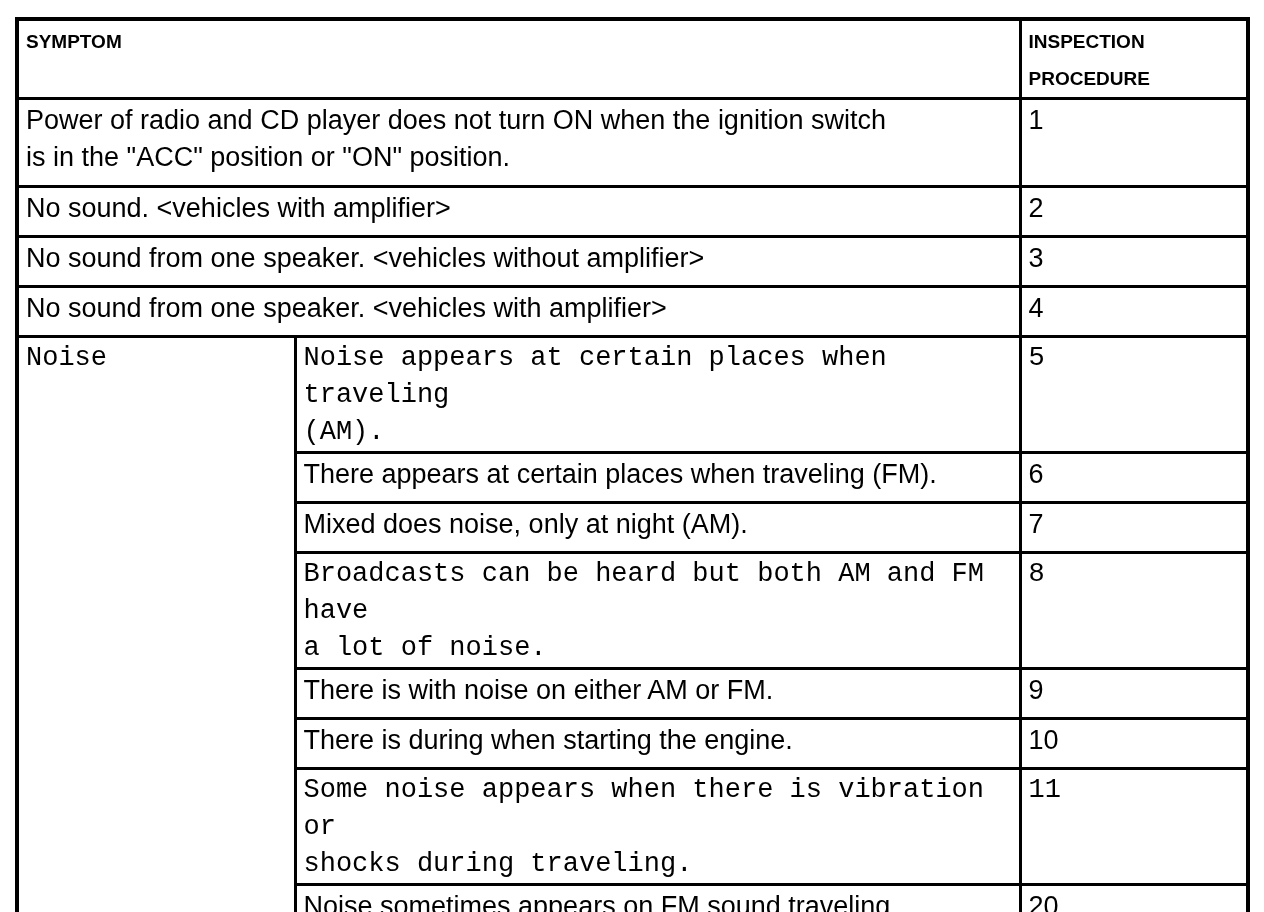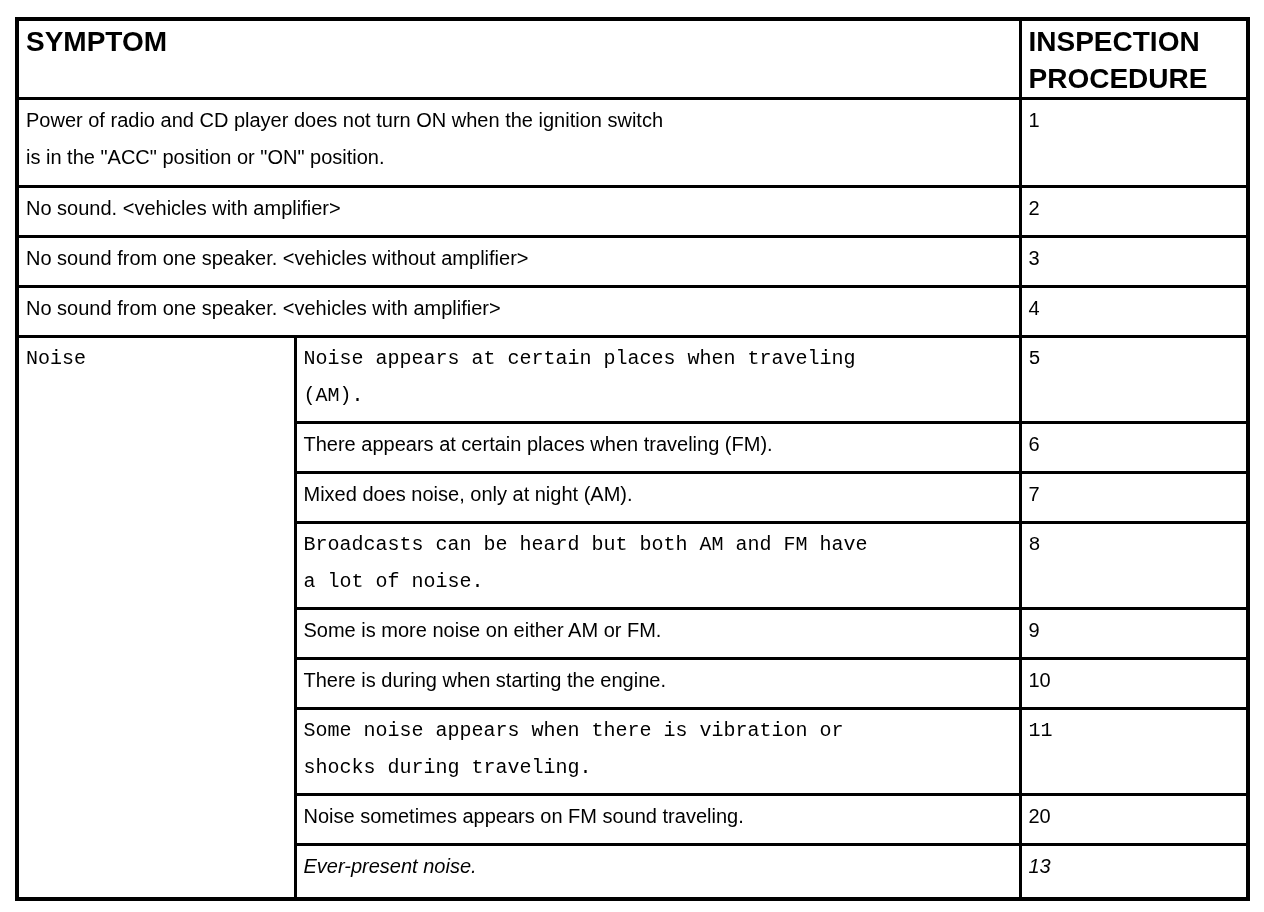--- a/index.html
+++ b/index.html
@@ -22,28 +22,28 @@
     table-layout: fixed;
     width: 1231px;
     border: 4px solid #000000;
   }
   .symptom-table th,
   .symptom-table td {
     border: 3px solid #000000;
     vertical-align: top;
     text-align: left;
     padding: 2px 4px 0 7px;
-    font-size: 20px;
+    font-size: 27px;
     line-height: 37px;
     white-space: pre-wrap;
     font-weight: normal;
   }
   .symptom-table th {
     font-weight: bold;
-    font-size: 28px;
+    font-size: 19px;
   }
   tr.h76 { height: 76px; }
   tr.h88 { height: 88px; }
   tr.h86 { height: 86px; font-family: Liberation Mono, monospace; }
   tr.h50 { height: 50px; }
   tr.h54 { height: 54px; font-style: italic; }
 </style>
 </head>
 <body>
 
@@ -92,21 +92,21 @@
       <tr class="h50">
         <td>Mixed does noise, only at night (AM).</td>
         <td>7</td>
       </tr>
       <tr class="h86">
         <td>Broadcasts can be heard but both AM and FM have
 a lot of noise.</td>
         <td>8</td>
       </tr>
       <tr class="h50">
-        <td>Some is more noise on either AM or FM.</td>
+        <td>There is with noise on either AM or FM.</td>
         <td>9</td>
       </tr>
       <tr class="h50">
         <td>There is during when starting the engine.</td>
         <td>10</td>
       </tr>
       <tr class="h86">
         <td>Some noise appears when there is vibration or
 shocks during traveling.</td>
         <td>11</td>

